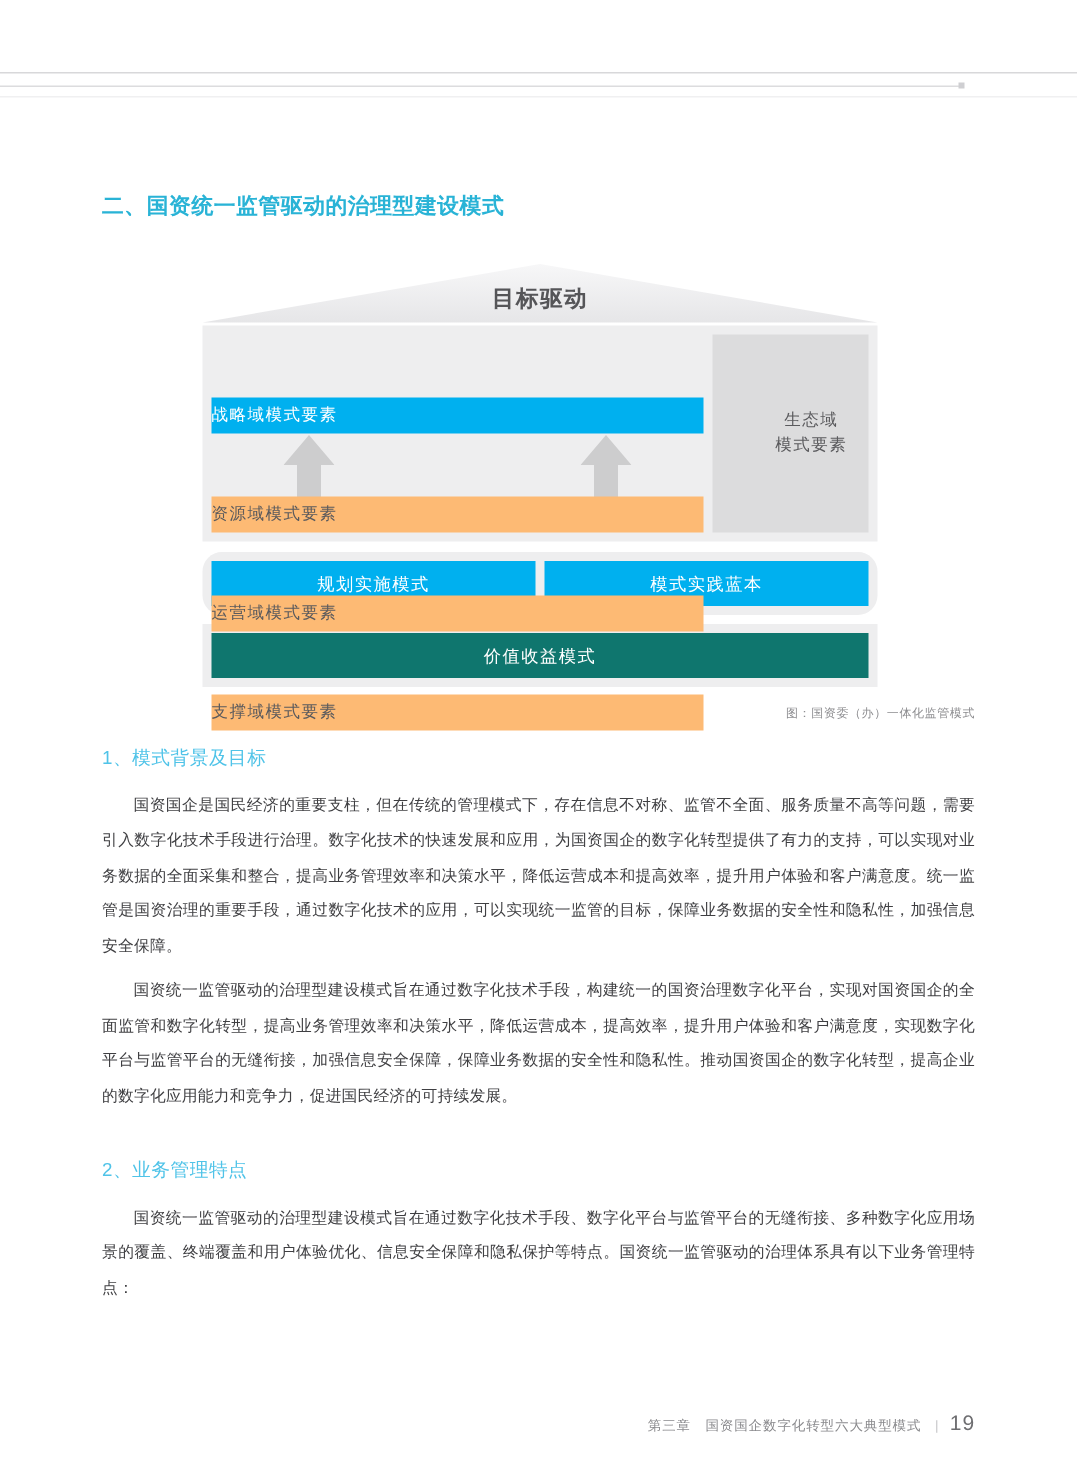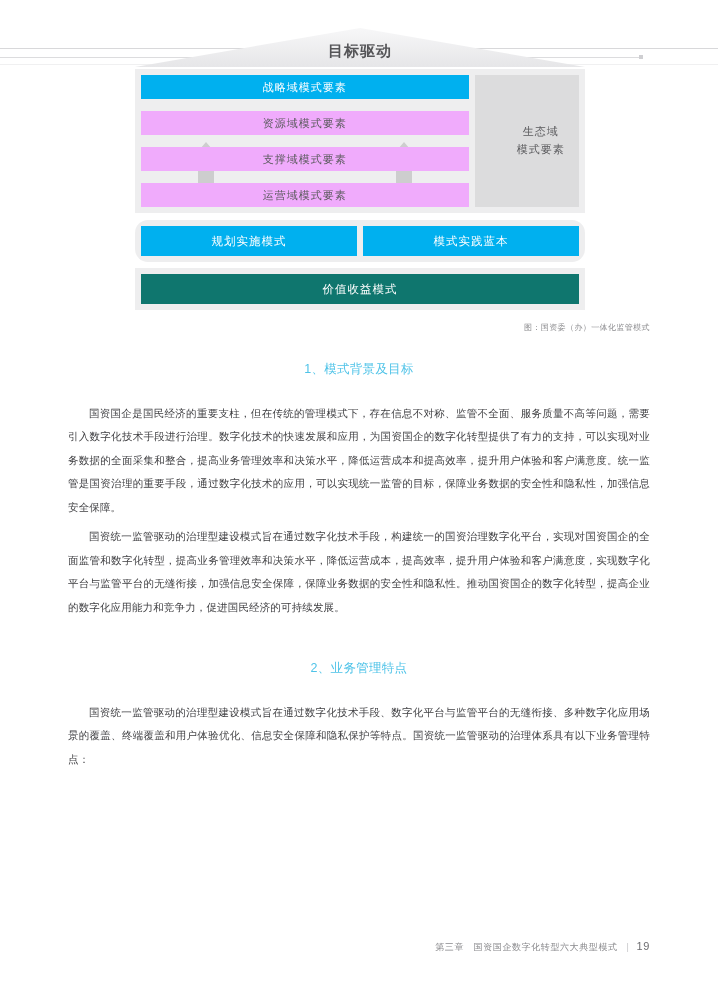--- a/index.html
+++ b/index.html
@@ -60,27 +60,26 @@
   .h2 {
     margin: 0;
     padding-top: 128px;
     font-size: 14.5px;
     font-weight: bold;
     color: #29b3d6;
     letter-spacing: 0.4px;
     line-height: 1.4;
   }
   .h3 {
-    margin: 12px;
+    margin: 0;
     font-size: 12.5px;
     font-weight: normal;
     color: #4fc3e8;
     letter-spacing: 0.3px;
     line-height: 1.4;
-    text-align: center;
   }
   .h3.s1 { padding-top: 31px; }
   .h3.s2 { padding-top: 29px; }
 
   
   .diagram {
     position: relative;
     margin-top: 26px;
     width: 582px;
     height: 292px;
@@ -118,31 +117,32 @@
     position: relative;
     width: 360px;
     display: flex;
     flex-direction: column;
     justify-content: space-between;
   }
   .layer {
     position: relative;
     height: 24px;
     line-height: 24px;
-    text-align: center;
+    text-align: left;
     font-size: 11px;
     letter-spacing: 1px;
     z-index: 2;
+    margin-top: 42px;
   }
   .layer.blue {
     background: #00b0ef;
     color: #ffffff;
   }
   .layer.grey {
-    background: #f0abfc;
+    background: #fdba74;
     color: #5a5a5d;
   }
   .arrow {
     position: absolute;
     width: 34px;
     height: 62px;
     z-index: 1;
   }
   .arrow svg { display: block; }
   .arrow.left { left: 48px; bottom: 3px; }
@@ -241,35 +241,36 @@
     letter-spacing: 0.6px;
     white-space: nowrap;
   }
   .footer .sep {
     display: inline-block;
     margin: 0 7px 0 9px;
     color: #c6c6c9;
   }
   .footer .pg {
     color: #6d6d70;
-    font-size: 11px;
+    font-size: 14px;
   }
 </style>
 </head>
 <body>
 
 <div class="top-rules">
   <div class="rule-a"></div>
   <div class="rule-b"></div>
   <div class="rule-b-tick"></div>
   <div class="rule-c"></div>
 </div>
 
 <div class="page">
 
+  <h2 class="h2">二、国资统一监管驱动的治理型建设模式</h2>
 
   <div class="diagram">
 
     <div class="roof">
       <svg width="450" height="43" viewBox="0 0 450 43" xmlns="http://www.w3.org/2000/svg">
         <defs>
           <linearGradient id="roofgrad" x1="0" y1="0" x2="0" y2="1">
             <stop offset="0%" stop-color="#f7f7f8"></stop>
             <stop offset="100%" stop-color="#e6e6e8"></stop>
           </linearGradient>
@@ -288,22 +289,22 @@
           </svg>
         </div>
         <div class="arrow right">
           <svg width="34" height="62" viewBox="0 0 34 62" xmlns="http://www.w3.org/2000/svg">
             <polygon points="17,0 34,20 25,20 25,62 9,62 9,20 0,20" fill="#cdcdce"></polygon>
           </svg>
         </div>
 
         <div class="layer blue">战略域模式要素</div>
         <div class="layer grey">资源域模式要素</div>
+        <div class="layer grey">运营域模式要素</div>
         <div class="layer grey">支撑域模式要素</div>
-        <div class="layer grey">运营域模式要素</div>
       </div>
 
       <div class="house-right">
         <span>
           <span>生态域</span><br>
           <span>模式要素</span>
         </span>
       </div>
     </div>
 

